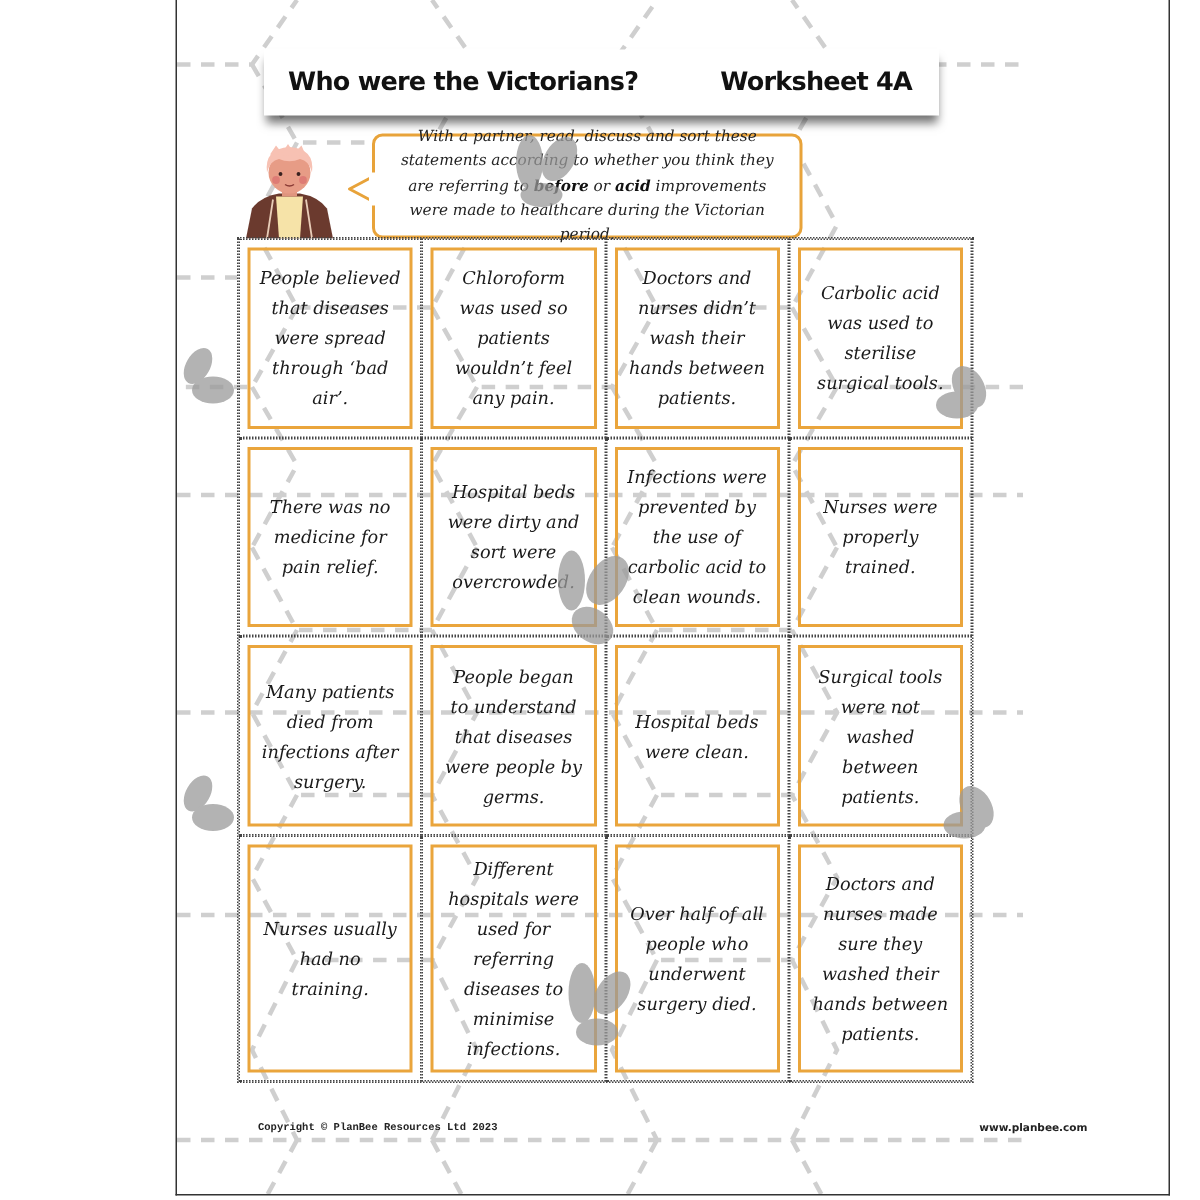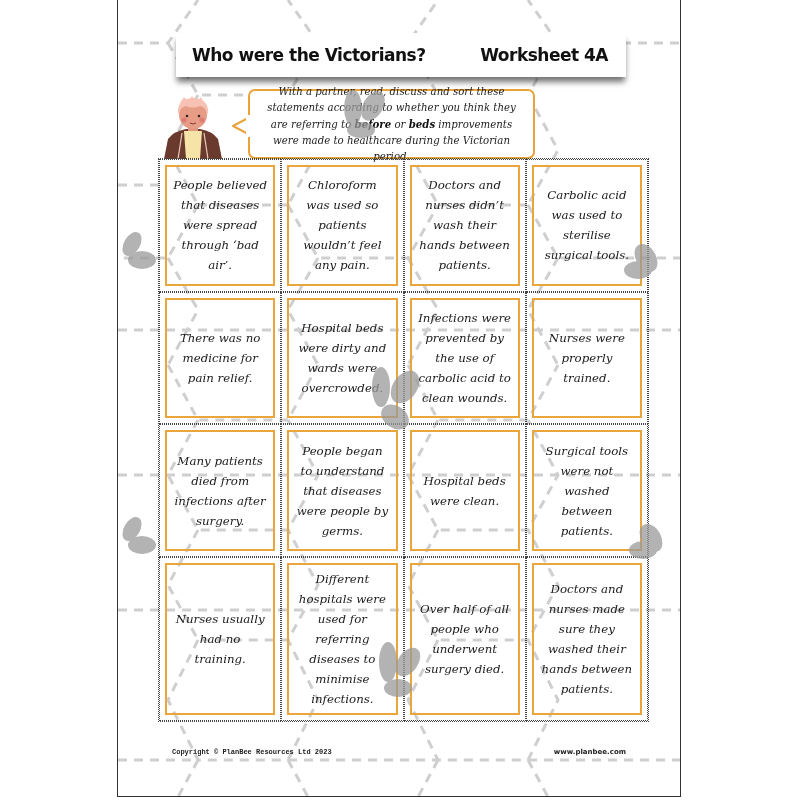--- a/index.html
+++ b/index.html
@@ -1,17 +1,17 @@
 <!DOCTYPE html>
 <html><head>
   <meta charset="utf-8">
   <style>
     html, body { margin:0; padding:0; background:#ffffff; }
     body { width:800px; height:800px; position:relative; overflow:hidden; font-family:"DejaVu Sans", sans-serif; }
-    .page { position:absolute; left:117px; top:0; width:564px; height:797px; border:1px solid #333; border-top:none; background:#fff; box-sizing:border-box; overflow:hidden; }
+    .page { position:absolute; left:117px; top:0; width:663px; height:797px; border:1px solid #333; border-top:none; background:#fff; box-sizing:border-box; overflow:hidden; }
     .bg-svg { position:absolute; left:0; top:0; width:564px; height:797px; }
     .banner { position:absolute; left:58px; top:33px; width:450px; height:44px; background:#fff; box-shadow:0 6px 6px -1px rgba(0,0,0,0.55); display:flex; align-items:center; justify-content:space-between; padding:0 18px 0 16px; box-sizing:border-box; }
     .banner-title, .banner-sheet { font-family:"DejaVu Sans", sans-serif; font-weight:bold; font-size:17px; color:#111; letter-spacing:-0.5px; }
     .avatar { position:absolute; left:42px; top:93px; width:66px; height:66px; }
     .bubble { position:absolute; left:130px; top:89px; width:287px; height:70px; border:2px solid #e8a33a; border-radius:7px; background:#fff; box-sizing:border-box; display:flex; align-items:center; justify-content:center; text-align:center; padding:0 8px; }
     .bubble-text { font-family:"DejaVu Serif", serif; font-style:italic; font-size:10.2px; line-height:16px; color:#222; }
     .bubble-text b { font-style:italic; font-weight:bold; color:#111; }
     .bubble-tail { position:absolute; left:113px; top:115px; width:20px; height:22px; }
     .grid { position:absolute; left:40px; top:158px; width:491px; height:564px; display:grid; grid-template-columns:repeat(4, 1fr); grid-template-rows:repeat(4, 1fr); border:1px dotted #444; box-sizing:border-box; }
     .cell { border:1px dotted #444; box-sizing:border-box; padding:5px; position:relative; }
@@ -86,21 +86,21 @@
     <circle cx="39" cy="23" r="1.3" fill="#3a2220"></circle>
     <circle cx="24" cy="27" r="2.6" fill="#d9676a" opacity="0.6"></circle>
     <circle cx="42" cy="27" r="2.6" fill="#d9676a" opacity="0.6"></circle>
     <path d="M30,30 Q33,32 36,30" stroke="#8a3b35" stroke-width="1" fill="none"></path>
   </svg>
 
   <svg class="bubble-tail" viewBox="0 0 20 22">
     <path d="M19,2 L2,11 L19,20" stroke="#e8a33a" stroke-width="2" fill="#fff" stroke-linejoin="round"></path>
   </svg>
   <div class="bubble">
-    <div class="bubble-text"><span>With a partner, read, discuss and sort these statements according to whether you think they are referring to </span><b>before</b><span> or </span><b>beds</b><span> improvements were made to healthcare during the Victorian period.</span></div>
+    <div class="bubble-text"><span>With a partner, read, discuss and sort these statements according to whether you think they are referring to </span><b>before</b><span> or </span><b>acid</b><span> improvements were made to healthcare during the Victorian period.</span></div>
   </div>
   <div style="position:absolute;left:128px;top:115px;width:4px;height:22px;background:#fff;"></div>
 
   <div class="grid">
     <div class="cell">
         <div class="card">
           <span class="card-text">People believed that diseases were spread through ‘bad air’.</span>
         </div>
       </div>
     <div class="cell">
@@ -118,21 +118,21 @@
           <span class="card-text">Carbolic acid was used to sterilise surgical tools.</span>
         </div>
       </div>
     <div class="cell">
         <div class="card">
           <span class="card-text">There was no medicine for pain relief.</span>
         </div>
       </div>
     <div class="cell">
         <div class="card">
-          <span class="card-text">Hospital beds were dirty and wards were overcrowded.</span>
+          <span class="card-text">Hospital beds were dirty and sort were overcrowded.</span>
         </div>
       </div>
     <div class="cell">
         <div class="card">
           <span class="card-text">Infections were prevented by the use of carbolic acid to clean wounds.</span>
         </div>
       </div>
     <div class="cell">
         <div class="card">
           <span class="card-text">Nurses were properly trained.</span>

